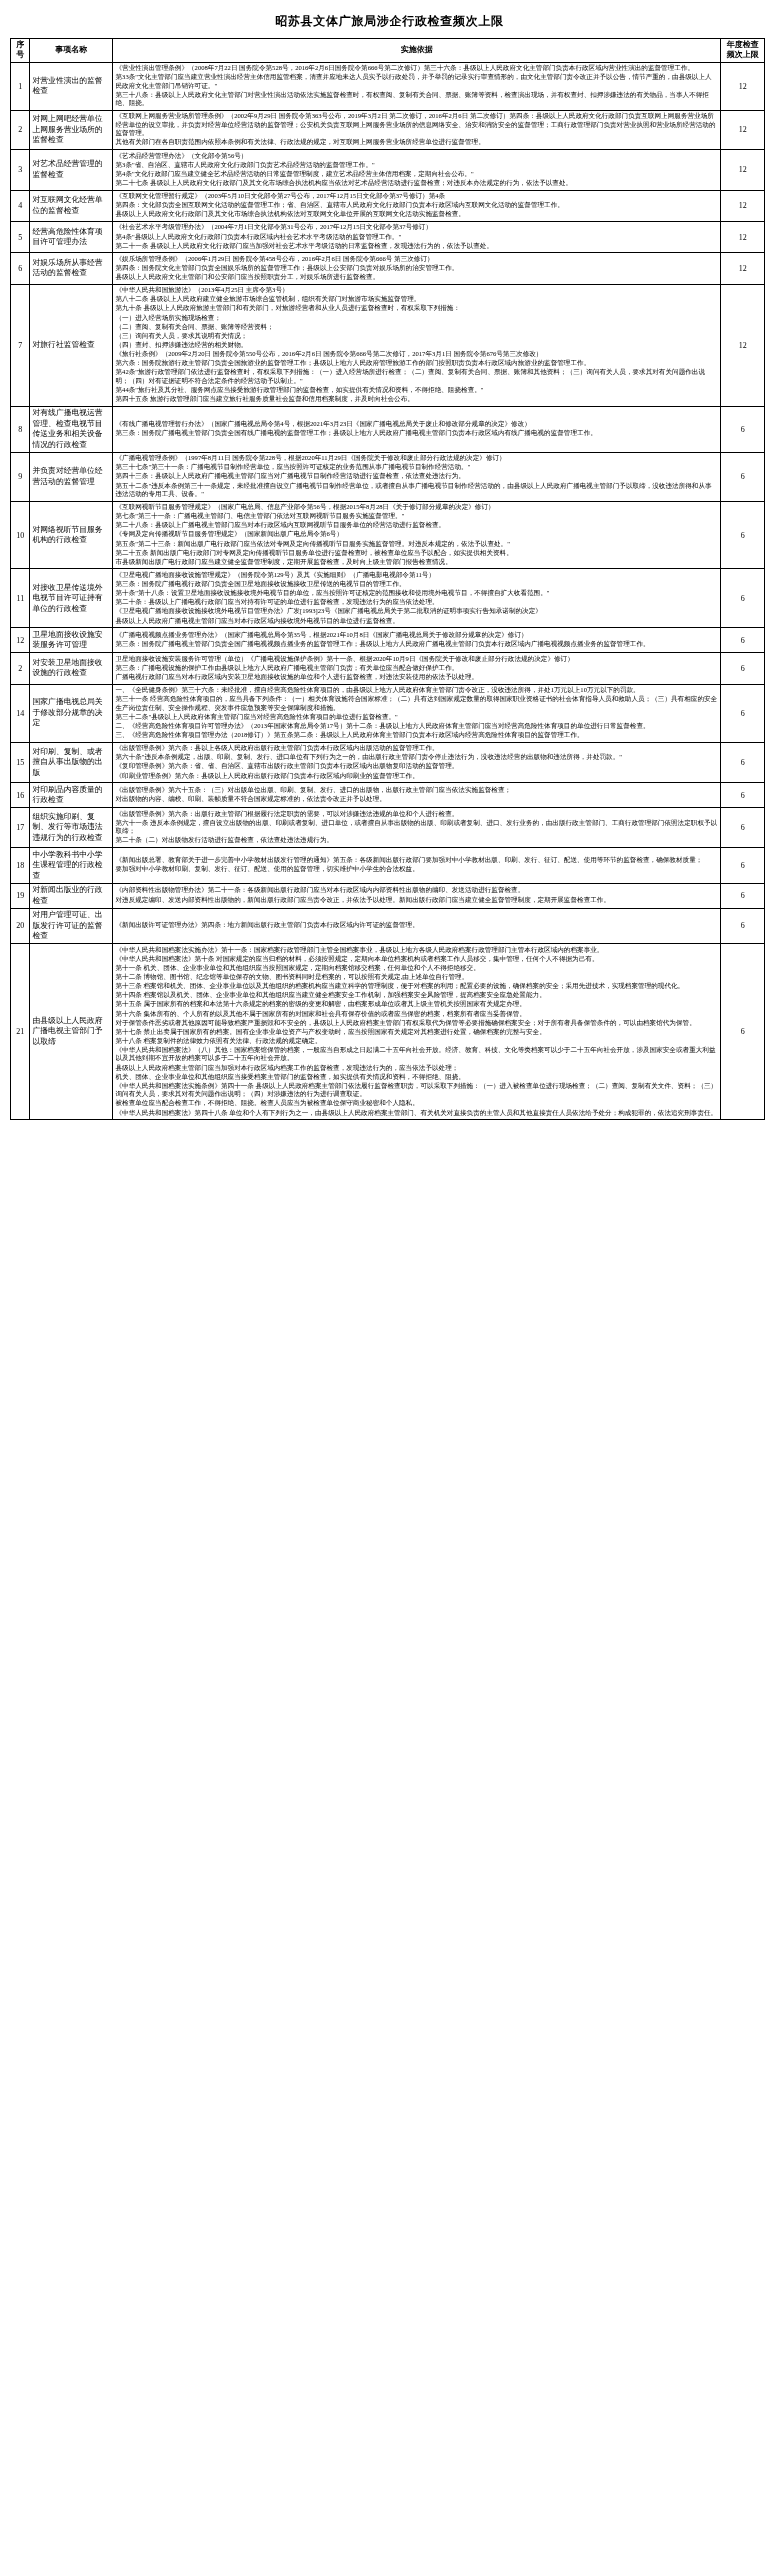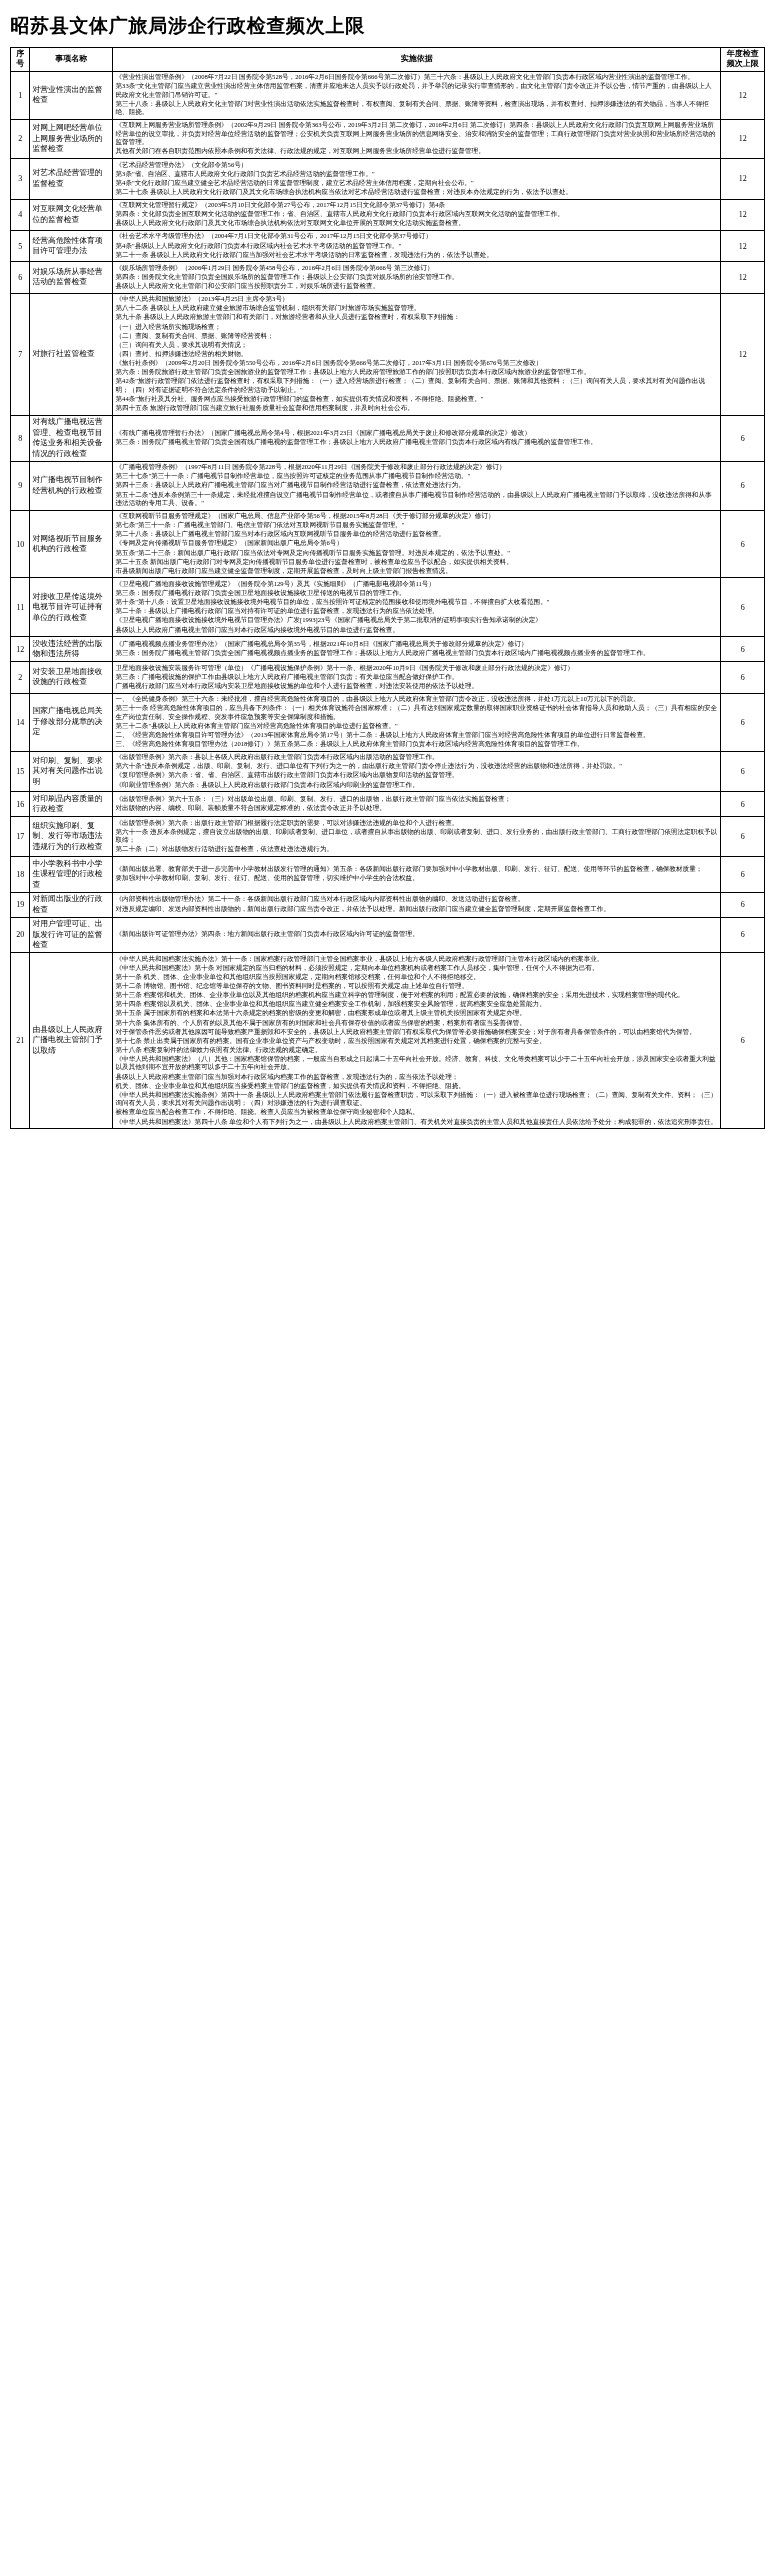--- a/index.html
+++ b/index.html
@@ -10,23 +10,23 @@
     -webkit-font-smoothing:none;
   }
   #page{
     width:779px;
     min-height:2576px;
     box-sizing:border-box;
     padding:7.4px 10.3px 14.8px 10.3px;
   }
   h1.doc-title{
     font-family:"Liberation Serif","DejaVu Serif",serif;
-    font-size:19px;
+    font-size:12px;
     font-weight:bold;
-    text-align:left;
+    text-align:center;
     margin:5.9px 0 7.4px 0;
     letter-spacing:0.7px;
   }
   table.main{
     border-collapse:collapse;
     width:621px;
     table-layout:fixed;
   }
   table.main th, table.main td{
     border:0.7px solid #000;
@@ -175,21 +175,21 @@
           <td class="no">8</td>
           <td class="name">对有线广播电视运营管理、检查电视节目传送业务和相关设备情况的行政检查</td>
           <td class="basis">
             <p>《有线广播电视管理暂行办法》（国家广播电视总局令第4号，根据2021年3月23日《国家广播电视总局关于废止和修改部分规章的决定》修改）</p>
             <p>第三条：国务院广播电视主管部门负责全国有线广播电视的监督管理工作；县级以上地方人民政府广播电视主管部门负责本行政区域内有线广播电视的监督管理工作。</p>
           </td>
           <td class="limit">6</td>
         </tr>
         <tr>
           <td class="no">9</td>
-          <td class="name">对广播电视节目制作经营机构的行政检查</td>
+          <td class="name">并负责对经营单位经营活动的监督管理</td>
           <td class="basis">
             <p>《广播电视管理条例》（1997年8月11日 国务院令第228号，根据2020年11月29日《国务院关于修改和废止部分行政法规的决定》修订）</p>
             <p>第三十七条"第三十一条：广播电视节目制作经营单位，应当按照许可证核定的业务范围从事广播电视节目制作经营活动。"</p>
             <p>第四十三条：县级以上人民政府广播电视主管部门应当对广播电视节目制作经营活动进行监督检查，依法查处违法行为。</p>
             <p>第五十二条"违反本条例第三十一条规定，未经批准擅自设立广播电视节目制作经营单位，或者擅自从事广播电视节目制作经营活动的，由县级以上人民政府广播电视主管部门予以取缔，没收违法所得和从事违法活动的专用工具、设备。"</p>
           </td>
           <td class="limit">6</td>
         </tr>
         <tr>
           <td class="no">10</td>
@@ -213,21 +213,21 @@
             <p>第三条：国务院广播电视行政部门负责全国卫星地面接收设施接收卫星传送的电视节目的管理工作。</p>
             <p>第十条"第十八条：设置卫星地面接收设施接收境外电视节目的单位，应当按照许可证核定的范围接收和使用境外电视节目，不得擅自扩大收看范围。"</p>
             <p>第二十条：县级以上广播电视行政部门应当对持有许可证的单位进行监督检查，发现违法行为的应当依法处理。</p>
             <p>《卫星电视广播地面接收设施接收境外电视节目管理办法》广发[1993]23号《国家广播电视总局关于第二批取消的证明事项实行告知承诺制的决定》</p>
             <p>县级以上人民政府广播电视主管部门应当对本行政区域内接收境外电视节目的单位进行监督检查。</p>
           </td>
           <td class="limit">6</td>
         </tr>
         <tr>
           <td class="no">12</td>
-          <td class="name">没收违法经营的出版物和违法所得</td>
+          <td class="name">卫星地面接收设施安装服务许可管理</td>
           <td class="basis">
             <p>《广播电视视频点播业务管理办法》（国家广播电视总局令第35号，根据2021年10月8日《国家广播电视总局关于修改部分规章的决定》修订）</p>
             <p>第三条：国务院广播电视主管部门负责全国广播电视视频点播业务的监督管理工作；县级以上地方人民政府广播电视主管部门负责本行政区域内广播电视视频点播业务的监督管理工作。</p>
           </td>
           <td class="limit">6</td>
         </tr>
         <tr>
           <td class="no">2</td>
           <td class="name">对安装卫星地面接收设施的行政检查</td>
           <td class="basis">
@@ -244,21 +244,21 @@
             <p>一、《全民健身条例》第三十六条：未经批准，擅自经营高危险性体育项目的，由县级以上地方人民政府体育主管部门责令改正，没收违法所得，并处1万元以上10万元以下的罚款。</p>
             <p>第三十一条 经营高危险性体育项目的，应当具备下列条件：（一）相关体育设施符合国家标准；（二）具有达到国家规定数量的取得国家职业资格证书的社会体育指导人员和救助人员；（三）具有相应的安全生产岗位责任制、安全操作规程、突发事件应急预案等安全保障制度和措施。</p>
             <p>第三十二条"县级以上人民政府体育主管部门应当对经营高危险性体育项目的单位进行监督检查。"</p>
             <p>二、《经营高危险性体育项目许可管理办法》（2013年国家体育总局令第17号）第十二条：县级以上地方人民政府体育主管部门应当对经营高危险性体育项目的单位进行日常监督检查。</p>
             <p>三、《经营高危险性体育项目管理办法（2018修订）》第五条第二条：县级以上人民政府体育主管部门负责本行政区域内经营高危险性体育项目的监督管理工作。</p>
           </td>
           <td class="limit">6</td>
         </tr>
         <tr>
           <td class="no">15</td>
-          <td class="name">对印刷、复制、要求其对有关问题作出说明</td>
+          <td class="name">对印刷、复制、或者擅自从事出版物的出版</td>
           <td class="basis">
             <p>《出版管理条例》第六条：县以上各级人民政府出版行政主管部门负责本行政区域内出版活动的监督管理工作。</p>
             <p>第六十条"违反本条例规定，出版、印刷、复制、发行、进口单位有下列行为之一的，由出版行政主管部门责令停止违法行为，没收违法经营的出版物和违法所得，并处罚款。"</p>
             <p>《复印管理条例》第六条：省、省、自治区、直辖市出版行政主管部门负责本行政区域内出版物复印活动的监督管理。</p>
             <p>《印刷业管理条例》第六条：县级以上人民政府出版行政部门负责本行政区域内印刷业的监督管理工作。</p>
           </td>
           <td class="limit">6</td>
         </tr>
         <tr>
           <td class="no">16</td>

